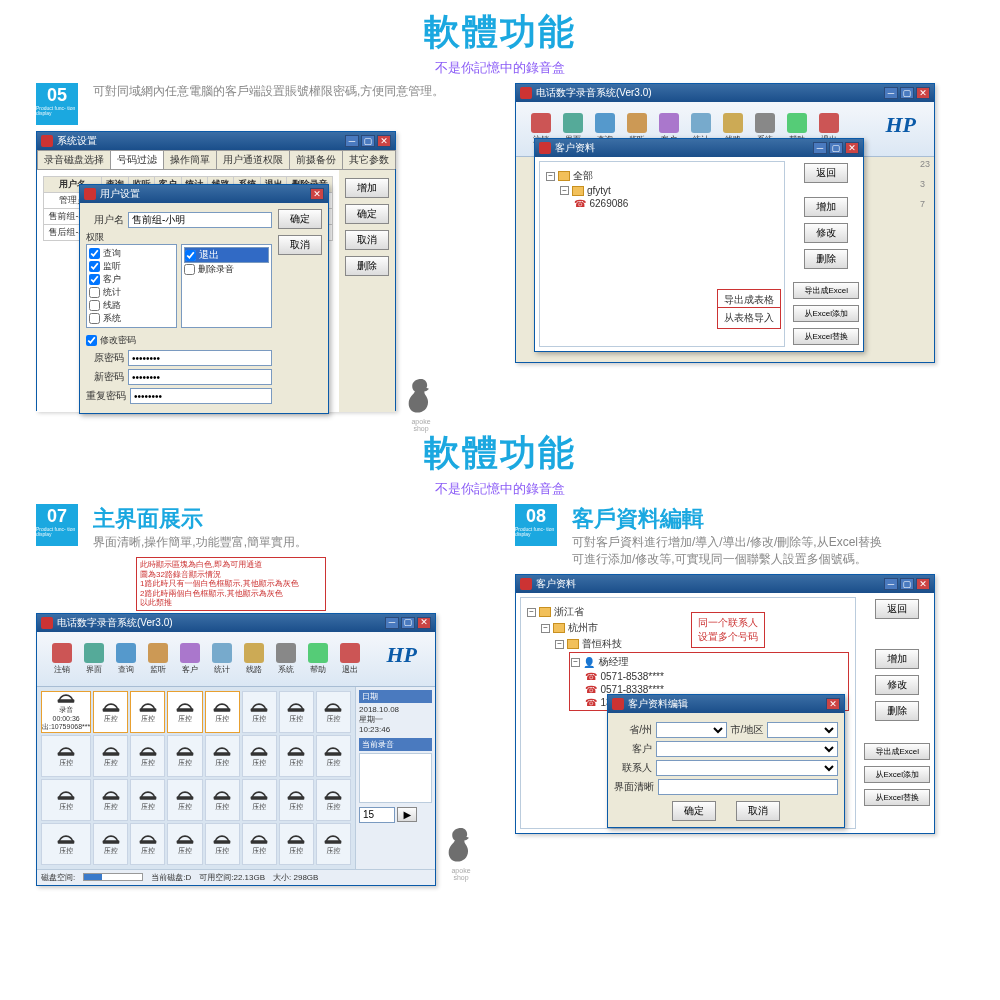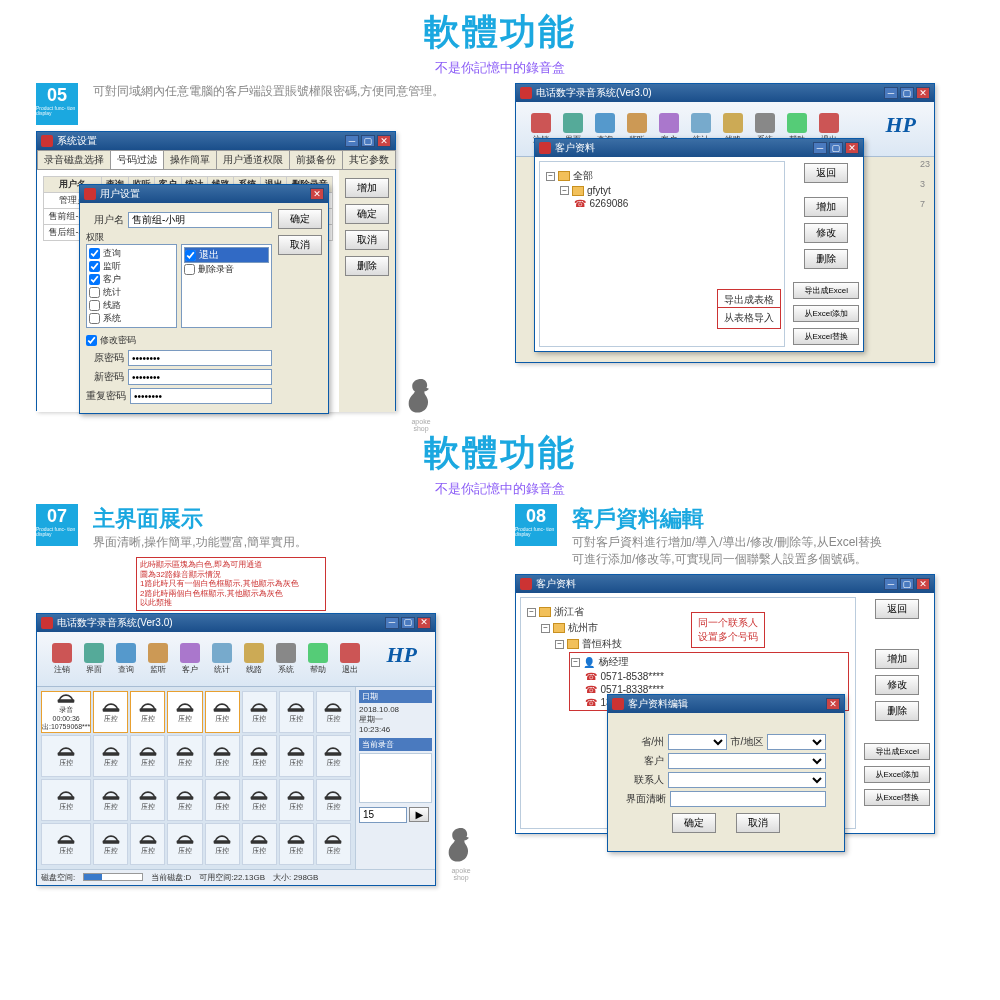--- a/index.html
+++ b/index.html
@@ -687,21 +687,21 @@
               </div>
             </div>
         </div>
         <div class="sidepanel">
           <div style="background:#4a7abf;color:#fff;padding:1px 3px;margin-bottom:2px"><span>日期</span></div>
           <div>2018.10.08</div>
           <div>星期一</div>
           <div>10:23:46</div>
           <div style="background:#4a7abf;color:#fff;padding:1px 3px;margin:4px 0 2px"><span>当前录音</span></div>
           <div style="height:50px;background:#fff;border:1px solid #bcd"></div>
-          <div style="margin-top:4px"><input class="inp" style="width: 48px;" value="15"> <button class="btn" style="min-width:20px;padding:1px 4px">▶</button></div>
+          <div style="margin-top:4px"><input class="inp" style="width: 36px;" value="15"> <button class="btn" style="min-width:20px;padding:1px 4px">▶</button></div>
         </div>
       </div>
       <div class="statusbar">
         <span>磁盘空间:</span>
         <div class="bar">
             <i></i>
           </div>
         <span>当前磁盘:D</span>
         <span>可用空间:22.13GB</span>
         <span>大小: 298GB</span>
@@ -797,21 +797,21 @@
           <div class="sub-win" style="left:86px;top:96px;width:238px">
             <div class="titlebar">
               <div class="l">
                   <span class="tb-ico"></span>
                   <span>客户资料编辑</span>
                 </div>
               <div class="winbtns">
                   <span class="x">✕</span>
                 </div>
             </div>
-            <div style="padding:18px">
+            <div style="padding:6px">
               <div class="frm-row">
                   <label>省/州</label>
                   <select class="sel"></select>
                   <label style="min-width:auto">市/地区</label>
                   <select class="sel"></select>
                 </div>
               <div class="frm-row">
                   <label>客户</label>
                   <select class="sel"></select>
                 </div>

